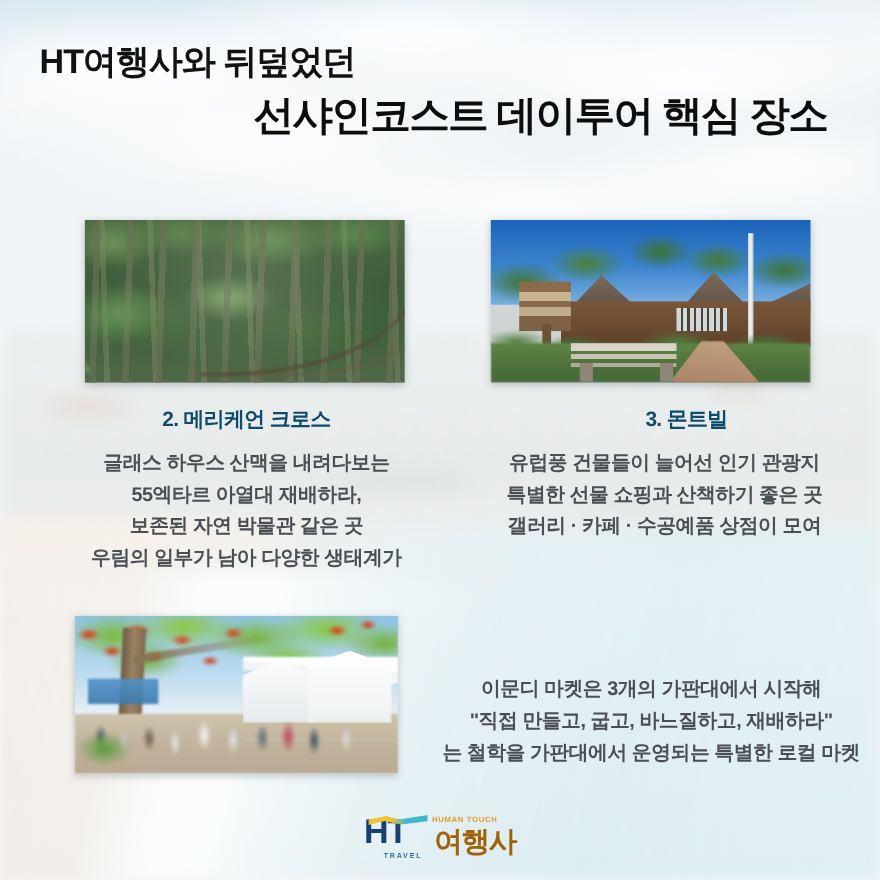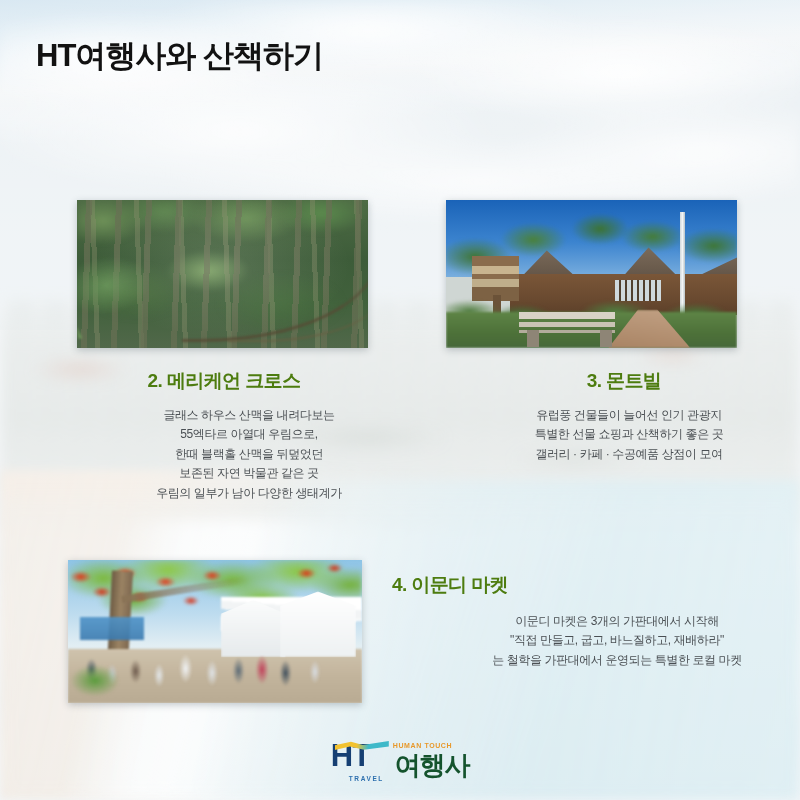--- a/index.html
+++ b/index.html
@@ -362,27 +362,27 @@
   }
   .mk-shrub {
     position:absolute; left:1%; top:68%; width:18%; height:30%;
     background:radial-gradient(ellipse 34px 22px at 45% 55%, #5a9b3c, transparent 72%);
     filter:blur(1.6px);
   }
 
   
   .place-title {
     position:absolute;
-    font-size:19px; font-weight:700; color:#4d7c0f;
+    font-size:19px; font-weight:700; color:#0c4a6e;
     letter-spacing:-.6px; white-space:nowrap;
   }
   .place-body {
     position:absolute;
-    font-size:12px; font-weight:400; color:#4a4f53;
-    line-height:1.62; letter-spacing:-.4px;margin-left:25px;
+    font-size:18px; font-weight:700; color:#4a4f53;
+    line-height:1.62; letter-spacing:-.4px;
   }
   .ctr { text-align:center; }
 
   #title-merrimac { left:0; top:368px; width:448px; text-align:center; }
   #body-merrimac  { left:0; top:406px; width:448px; }
 
   #title-montville { left:448px; top:368px; width:352px; text-align:center; }
   #body-montville  { left:428px; top:406px; width:352px; }
 
   #title-eumundi { left:392px; top:572px; }
@@ -407,21 +407,21 @@
   .logo-human {
     position:absolute; left:62px; top:2px;
     font-size:7px; font-weight:700; color:#e8982a; letter-spacing:.6px;
     white-space:nowrap;
   }
   .logo-travel {
     position:absolute; left:18px; bottom:-2px;
     font-size:6.5px; font-weight:700; color:#2d6fae; letter-spacing:1.6px;
   }
   .logo-kr {
-    font-size:26px; font-weight:700; color:#14532d;
+    font-size:26px; font-weight:700; color:#a16207;
     letter-spacing:-1.2px; line-height:1.05; padding-bottom:1px;
   }
 </style>
 </head>
 <body>
 
 <div id="poster">
 
   <div class="bg-layer bg-sky"></div>
   <div class="bg-layer bg-clouds"></div>
@@ -429,21 +429,22 @@
   <div class="bg-layer bg-town-accents"></div>
   <div class="bg-layer bg-sand"></div>
   <div class="bg-layer bg-foam"></div>
   <div class="bg-layer bg-sea"></div>
   <div class="bg-layer bg-sea-tex"></div>
   <div class="bg-layer bg-veil"></div>
 
   <div id="content">
 
     <div class="title-block">
-      <div class="title-line1">HT여행사와 산책하기</div>
+      <div class="title-line1">HT여행사와 뒤덮었던</div>
+      <div class="title-line2">선샤인코스트 데이투어 핵심 장소</div>
     </div>
 
     <div class="photo" id="photo-rainforest">
       <div class="rf-base"></div>
       <div class="rf-canopy"></div>
       <div class="rf-trunks"></div>
       <div class="rf-palm"></div>
       <div class="rf-vine"></div>
       <div class="rf-vine2"></div>
       <div class="rf-haze"></div>
@@ -478,34 +479,32 @@
       <div class="mk-tent-b"></div>
       <div class="mk-tent-a"></div>
       <div class="mk-tent-blue"></div>
       <div class="mk-crowd"></div>
       <div class="mk-shrub"></div>
     </div>
 
     <div class="place-title" id="title-merrimac">2. 메리케언 크로스</div>
     <div class="place-body ctr" id="body-merrimac">
       <div>글래스 하우스 산맥을 내려다보는</div>
-      <div>55엑타르 아열대 우림으로,</div>
-      <div>한때 블랙홀 산맥을 뒤덮었던</div>
+      <div>55엑타르 아열대 재배하라,</div>
       <div>보존된 자연 박물관 같은 곳</div>
       <div>우림의 일부가 남아 다양한 생태계가</div>
     </div>
 
     <div class="place-title" id="title-montville">3. 몬트빌</div>
     <div class="place-body ctr" id="body-montville">
       <div>유럽풍 건물들이 늘어선 인기 관광지</div>
       <div>특별한 선물 쇼핑과 산책하기 좋은 곳</div>
       <div>갤러리 · 카페 · 수공예품 상점이 모여</div>
     </div>
 
-    <div class="place-title" id="title-eumundi">4. 이문디 마켓</div>
     <div class="place-body ctr" id="body-eumundi">
       <div>이문디 마켓은 3개의 가판대에서 시작해</div>
       <div>"직접 만들고, 굽고, 바느질하고, 재배하라"</div>
       <div>는 철학을 가판대에서 운영되는 특별한 로컬 마켓</div>
     </div>
 
     <div id="footer-logo">
       <div class="logo-wrap">
         <div class="logo-mark">
           <div class="logo-swoosh"></div>

